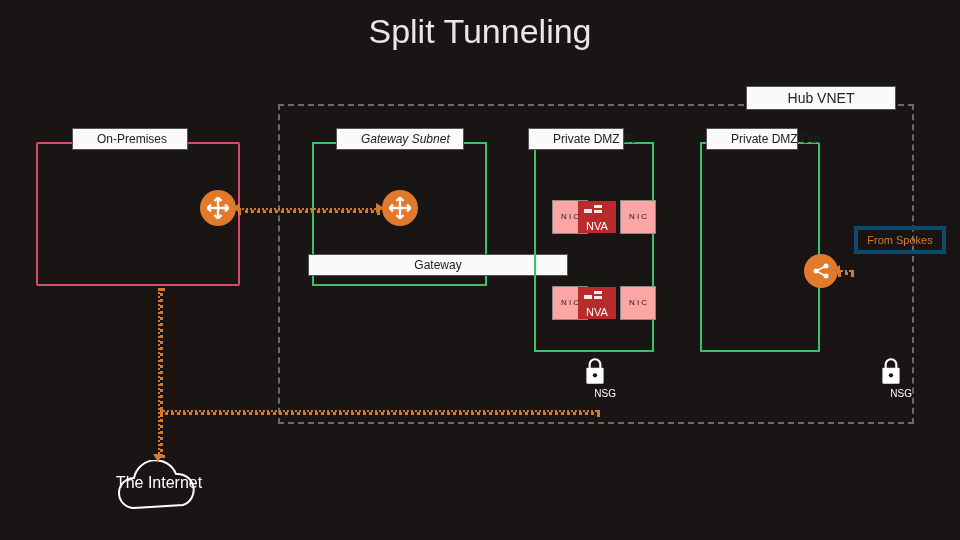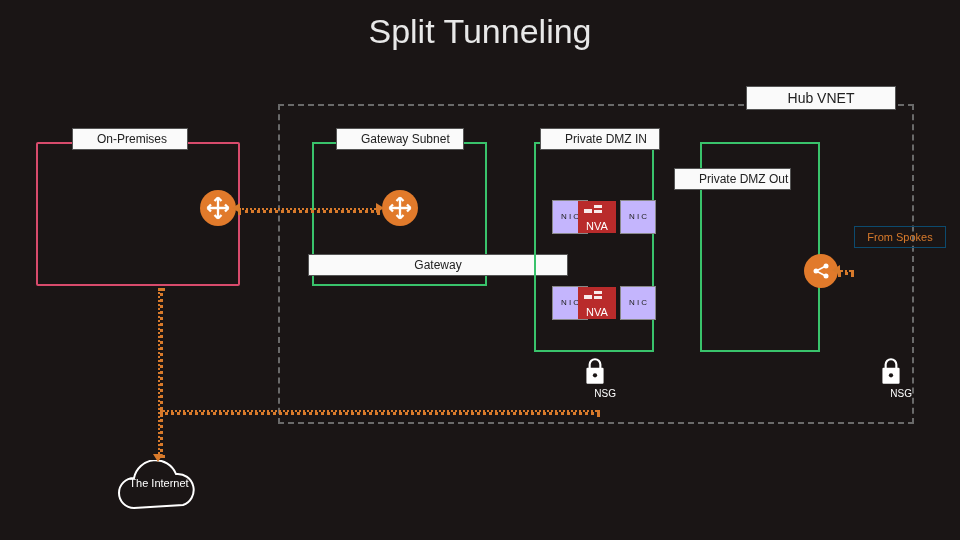--- a/index.html
+++ b/index.html
@@ -86,21 +86,21 @@
     background: linear-gradient(#fff,#fff) left/8px 3px no-repeat,
                 linear-gradient(#fff,#fff) left 0 top 5px/8px 3px no-repeat,
                 linear-gradient(#fff,#fff) left 10px top 0/8px 3px no-repeat,
                 linear-gradient(#fff,#fff) left 10px top 5px/8px 3px no-repeat;
     opacity: .9;
   }
   
   .nic {
     position: absolute;
     width: 36px; height: 34px;
-    background: #c4b5fd;
+    background: #fca5a5;
     color: #222;
     font-size: 8px;
     line-height: 10px;
     text-align: center;
     display:flex; align-items:center; justify-content:center;
     border:1px solid #888;
     padding:1px;
   }
   
   .nsg {
@@ -130,40 +130,40 @@
     color:#222;
     font-size:12px;
     text-align:center;
     padding:3px 4px;
   }
   
   .from-spokes {
     position:absolute;
     left:854px; top:226px;
     width:92px;
-    border:1px solid #0c4a6e;
+    border:4px solid #0c4a6e;
     color:#d87a2b;
     font-size:11px;
     text-align:center;
     padding:4px 2px;
     background:transparent;
   }
   
   .cloud {
     position:absolute;
     left:104px; top:460px;
     width:110px; height:60px;
   }
   .cloud svg{width:110px;height:60px;}
   .cloud-text{
     position:absolute;
     top:16px; left:0; right:0;
     text-align:center;
     color:#fff;
-    font-size:11px;
+    font-size:16px;
     line-height:14px;
   }
   
   .conn {
     position:absolute;
     border-color:#d87a2b;
     border-style:dotted;
   }
   .conn.h { border-top-width:2px; height:0; }
   .conn.v { border-left-width:2px; width:0; }
@@ -188,34 +188,34 @@
 <div class="gw-icon" style="left:200px; top:190px;">
   <svg viewBox="0 0 24 24">
       <g stroke="#fff" stroke-width="2" fill="none">
         <path d="M12 3v18M3 12h18"></path>
         <path d="M12 3l-3 3M12 3l3 3M12 21l-3-3M12 21l3-3M3 12l3-3M3 12l3 3M21 12l-3-3M21 12l-3 3"></path>
       </g>
     </svg>
 </div>
 
 <div class="region gateway-subnet"></div>
-<div class="lbl" style="left:336px; top:128px; width:128px;">Gateway Subnet</div>
+<div class="lbl" style="left:336px; top:128px; width:128px;font-style:italic;">Gateway Subnet</div>
 <div class="gw-icon" style="left:382px; top:190px;">
   <svg viewBox="0 0 24 24">
       <g stroke="#fff" stroke-width="2" fill="none">
         <path d="M12 3v18M3 12h18"></path>
         <path d="M12 3l-3 3M12 3l3 3M12 21l-3-3M12 21l3-3M3 12l3-3M3 12l3 3M21 12l-3-3M21 12l-3 3"></path>
       </g>
     </svg>
 </div>
 
 <div class="gateway-wide">Gateway</div>
 
 <div class="region dmz-in"></div>
-<div class="lbl" style="left:540px; top:128px; width:120px;">Private DMZ IN</div>
+<div class="lbl" style="left:528px; top:128px; width:96px;">Private DMZ IN</div>
 
 <div class="nic" style="left:552px; top:200px;">N
 I
 C</div>
 <div class="nva" style="left:578px; top:201px;">
     <span>NVA</span>
   </div>
 <div class="nic" style="left:620px; top:200px;">N
 I
 C</div>
@@ -224,21 +224,21 @@
 I
 C</div>
 <div class="nva" style="left:578px; top:287px;">
     <span>NVA</span>
   </div>
 <div class="nic" style="left:620px; top:286px;">N
 I
 C</div>
 
 <div class="region dmz-out"></div>
-<div class="lbl" style="left:674px; top:128px; width:117px;margin-top:40px;">Private DMZ Out</div>
+<div class="lbl" style="left:706px; top:128px; width:92px;">Private DMZ Out</div>
 
 <div class="nsg" style="left:574px; top:356px;">
   <svg viewBox="0 0 24 28">
       <path fill="#fff" d="M6 11V8a6 6 0 0112 0v3h1a1 1 0 011 1v13a1 1 0 01-1 1H5a1 1 0 01-1-1V12a1 1 0 011-1h1zm2 0h8V8a4 4 0 00-8 0v3z"></path>
       <circle cx="12" cy="18" r="2" fill="#1a1515"></circle>
     </svg>
   <span>NSG</span>
 </div>
 <div class="nsg" style="left:870px; top:356px;">
   <svg viewBox="0 0 24 28">

